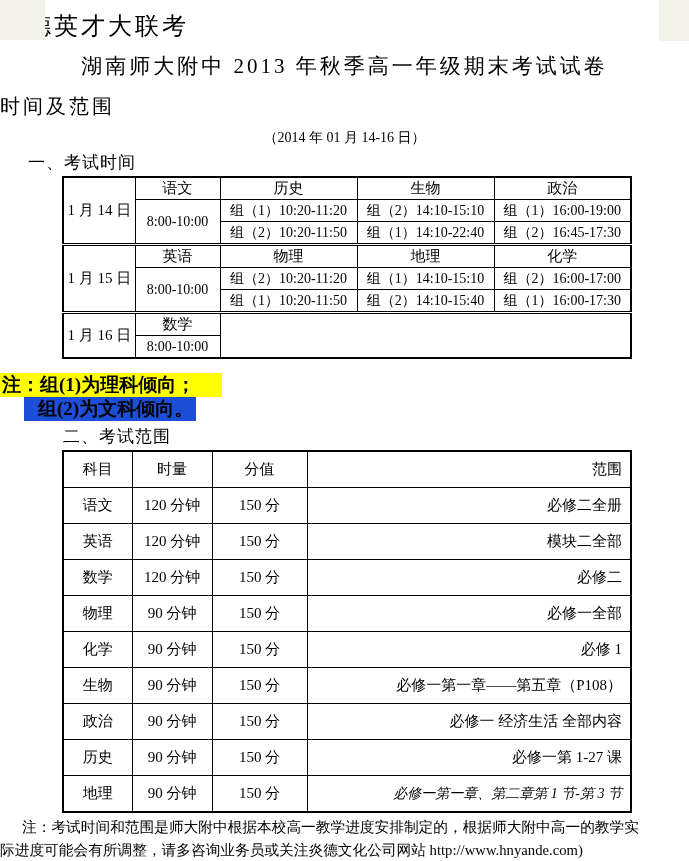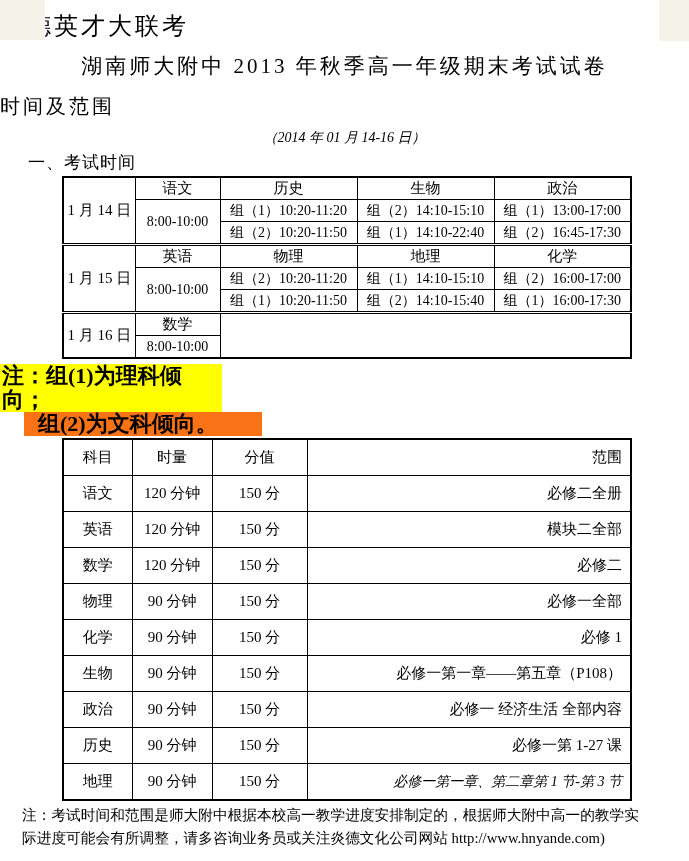--- a/index.html
+++ b/index.html
@@ -9,50 +9,50 @@
     font-family: "Liberation Serif", "DejaVu Serif", serif;
     position: relative; overflow: hidden;
   }
   .corner { position: absolute; top: 0; background: #f3f3ea; }
   .corner-left  { left: 0;  width: 45px; height: 40px; }
   .corner-right { right: 0; width: 30px; height: 41px; }
 
   .title1 { margin: 11px 0 0; text-align: left; font-size: 24px; letter-spacing: 3px; line-height: 30px; }
   .title2 { margin-top: 10px; text-align: center; font-size: 21px; letter-spacing: 3px; line-height: 31px; }
   .title3 { margin-top: 9px;  text-align: left; font-size: 20px; letter-spacing: 3px; line-height: 30px; }
-  .dateline { margin-top: 6px; text-align: center; font-size: 14px; line-height: 22px; font-style: italic; }
+  .dateline { margin-top: 6px; text-align: center; font-size: 14px; line-height: 22px; }
 
   .h-time  { margin: 2px 0 0 28px; font-size: 17px; line-height: 24px; letter-spacing: 1px; }
   .h-scope { margin: 4px 0 0 63px; font-size: 17px; line-height: 23px; letter-spacing: 1px; }
 
   table { border-collapse: collapse; table-layout: fixed; }
   .t1 { margin: 1px 0 0 62px; width: 568px; border: 2px solid #000; }
   .t1 td {
     border: 1px solid #000; text-align: center; vertical-align: middle;
     height: 21px; padding: 0; font-size: 14px; line-height: 21px;
     overflow: hidden; white-space: nowrap;
   }
   .t1 td.big { font-size: 15px; }
   .t1 tr.sep td { border-top: 3px double #000; }
 
-  .note { margin-top: 5px; font-weight: bold; font-size: 22px; }
+  .note { margin-top: 14px; font-weight: bold; font-size: 19px; }
   .note .l1 { width: 222px; background: #ffff00; line-height: 24px; padding-left: 2px; }
-  .note .l2 { margin-left: 24px; width: 238px; background: #f97316; line-height: 24px; padding-left: 14px; }
+  .note .l2 { margin-left: 24px; width: 172px; background: #1d4ed8; line-height: 24px; padding-left: 14px; }
 
   .t2 { margin: 2px 0 0 62px; width: 568px; border: 2px solid #000; }
   .t2 td {
     border: 1px solid #000; height: 35px; padding: 8px; font-size: 15px;
     text-align: center; vertical-align: middle; white-space: nowrap; overflow: hidden;
   }
   .t2 td.scope { text-align: right; padding-left: 9px; }
   .t2 td.scope.ital { font-style: italic; font-size: 14px; }
 
   .footer { margin-top: 3px; font-size: 14.7px; }
   .footer .f1 { padding-left: 22px; line-height: 23px; white-space: nowrap; }
-  .footer .f2 { padding-left: 22px; line-height: 23px; white-space: nowrap; }
+  .footer .f2 { line-height: 23px; white-space: nowrap; }
 </style>
 </head>
 <body>
 
 <div class="page">
   <div class="corner corner-left"></div>
   <div class="corner corner-right"></div>
 
   <div class="title1">炎德英才大联考</div>
   <div class="title2">湖南师大附中 2013 年秋季高一年级期末考试试卷</div>
@@ -75,21 +75,21 @@
         <td class="big" rowspan="3">1 月 14 日</td>
         <td class="big">语文</td>
         <td class="big">历史</td>
         <td class="big">生物</td>
         <td class="big">政治</td>
       </tr>
       <tr>
         <td rowspan="2">8:00-10:00</td>
         <td>组（1）10:20-11:20</td>
         <td>组（2）14:10-15:10</td>
-        <td>组（1）13:00-17:00</td>
+        <td>组（1）16:00-19:00</td>
       </tr>
       <tr>
         <td>组（2）10:20-11:50</td>
         <td>组（1）14:10-22:40</td>
         <td>组（2）16:45-17:30</td>
       </tr>
 
       <tr class="sep">
         <td class="big" rowspan="3">1 月 15 日</td>
         <td class="big">英语</td>
@@ -118,20 +118,21 @@
         <td>8:00-10:00</td>
       </tr>
     </tbody>
   </table>
 
   <div class="note">
     <div class="l1">注：组(1)为理科倾向；</div>
     <div class="l2">组(2)为文科倾向。</div>
   </div>
 
+  <div class="h-scope">二、考试范围</div>
 
   <table class="t2">
     <colgroup>
       <col style="width:69px">
         <col style="width:80px">
         <col style="width:95px">
         <col style="width:324px">
     </colgroup>
     <tbody>
       <tr>

